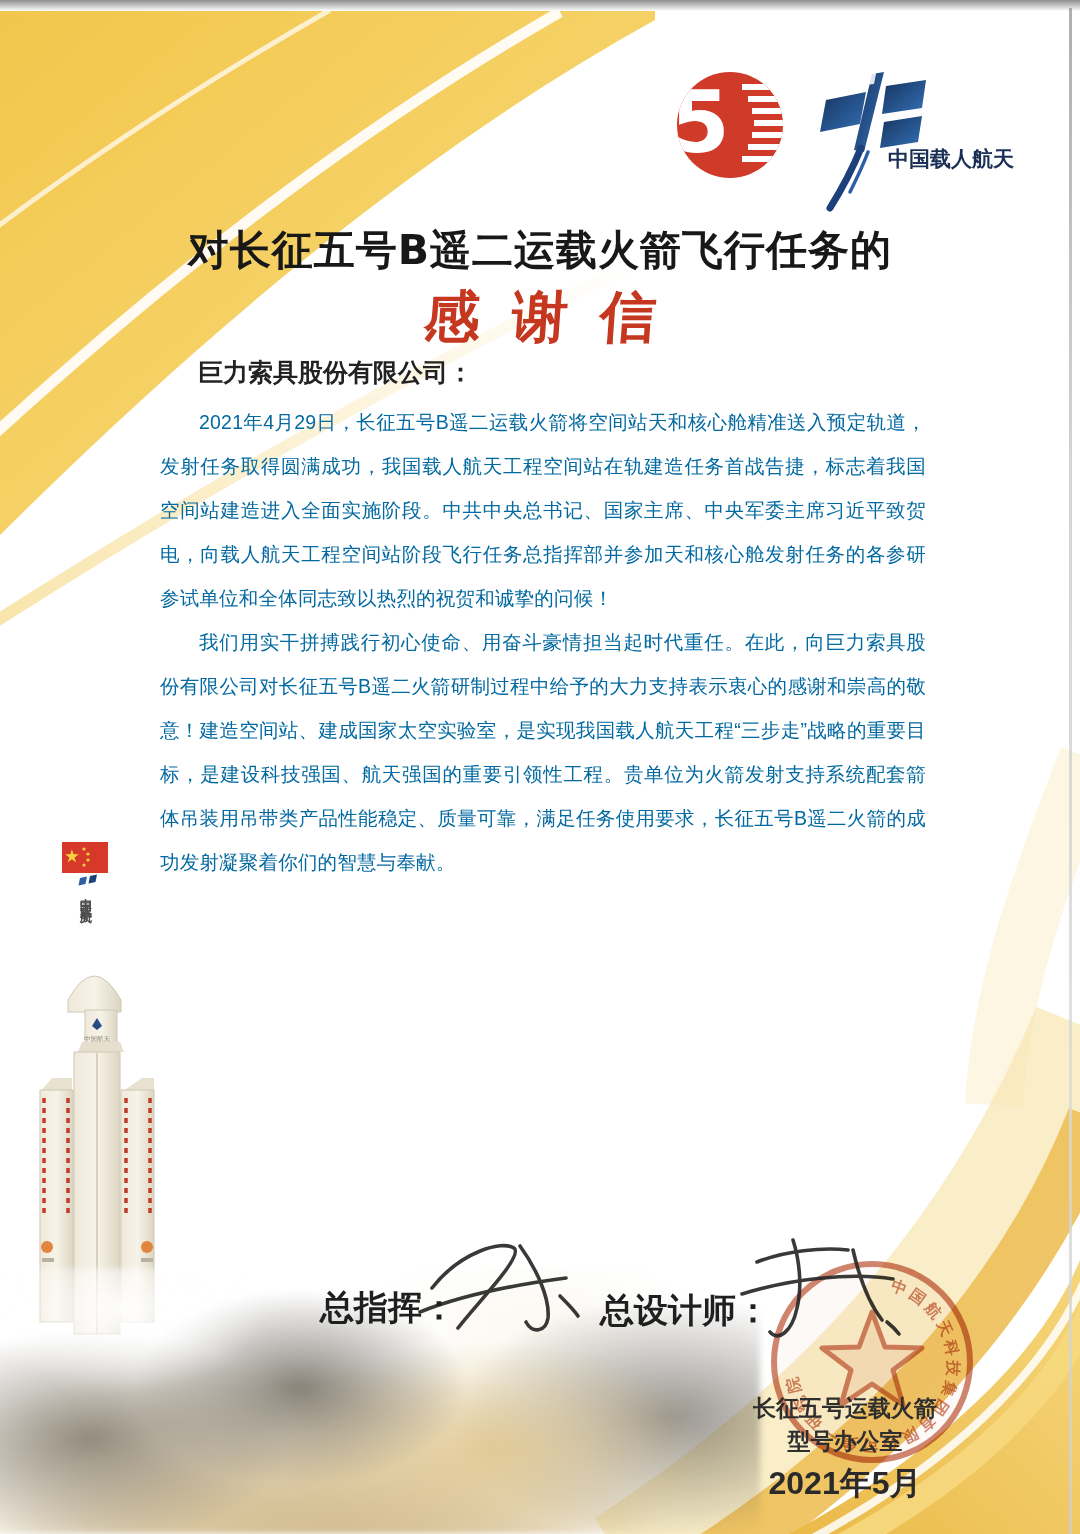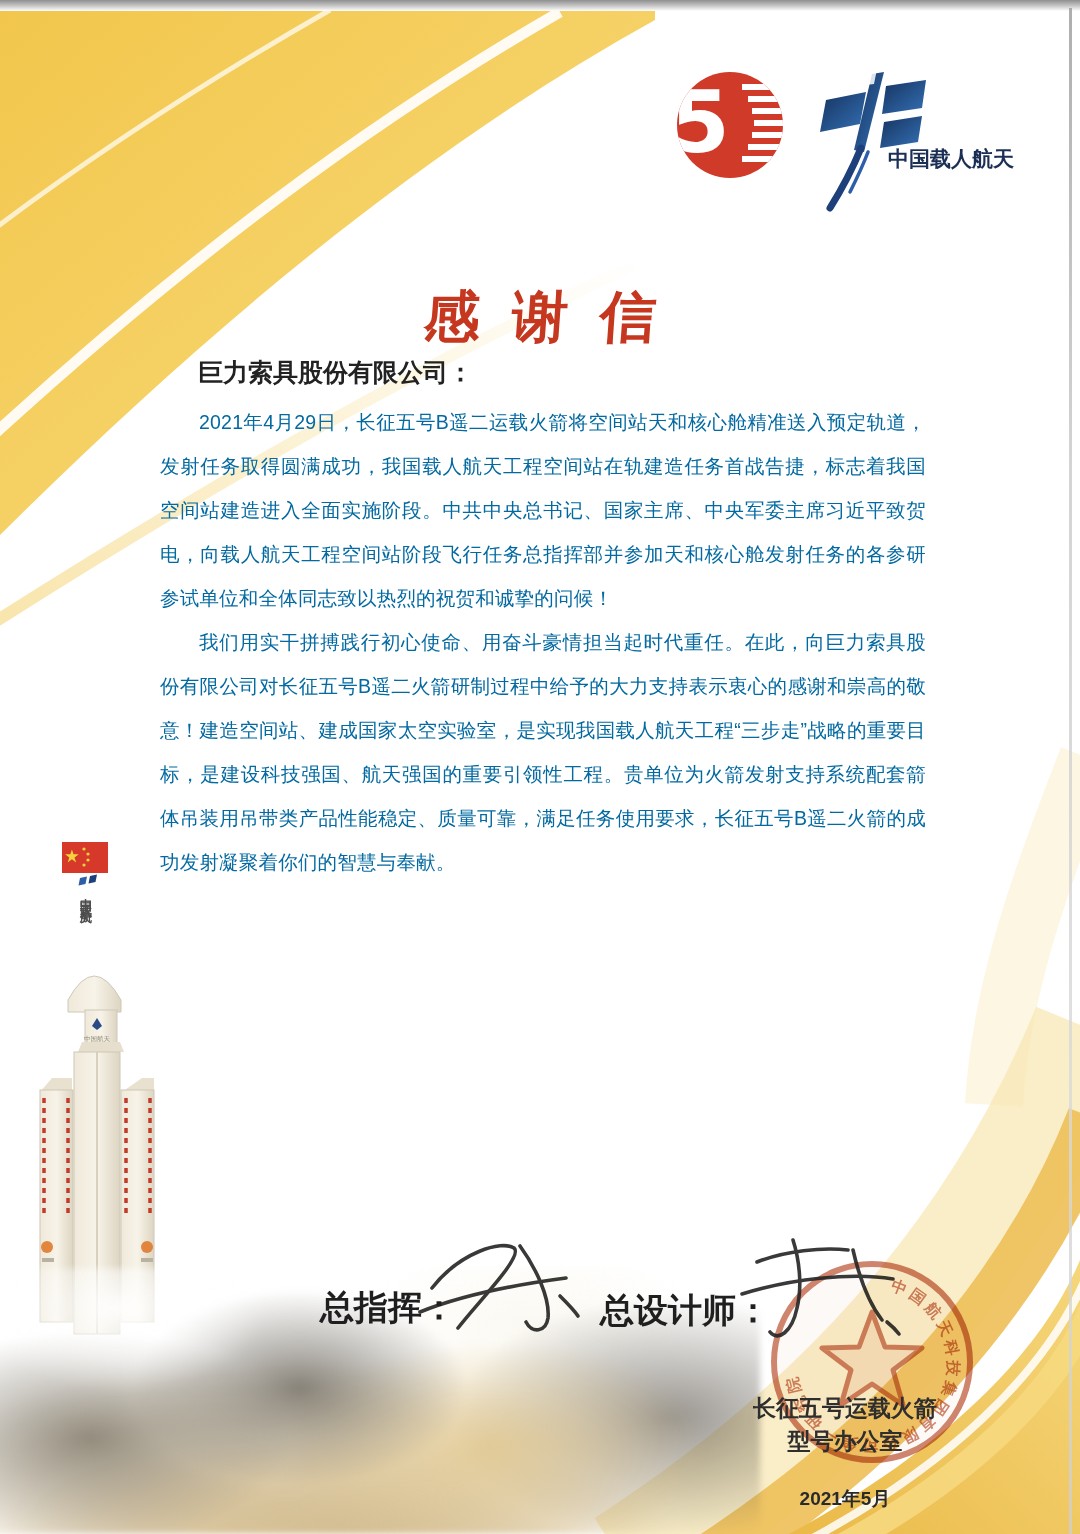--- a/index.html
+++ b/index.html
@@ -55,21 +55,21 @@
   }
   .bodytext p{margin:0;text-indent:2em;}
   .sig-row{position:absolute;left:0;top:1280px;width:1080px;z-index:6;}
   .sig-label{position:absolute;font-size:34px;font-weight:700;color:#1f1f1f;}
   .sig-label.commander{left:320px;top:5px;}
   .sig-label.designer{left:600px;top:8px;text-align:right;}
   .footer{
     position:absolute;left:700px;top:1392px;width:290px;text-align:center;z-index:6;
     font-size:23px;font-weight:600;color:#2e2e2e;line-height:33px;
   }
-  .footer .date{margin-top:24px;font-size:19px;font-weight:600;color:#2a2a2a;}
+  .footer .date{margin-top:9px;font-size:32px;font-weight:600;color:#2a2a2a;}
   .overlay{position:absolute;left:0;top:0;z-index:5;pointer-events:none;mix-blend-mode:multiply;}
   .header-logos{position:absolute;left:0;top:0;z-index:3;pointer-events:none;}
 </style>
 </head>
 <body>
 
 <div class="page">
 
   <svg class="deco" width="1080" height="1534" viewBox="0 0 1080 1534">
     <defs>
@@ -196,20 +196,21 @@
 
       <path d="M97,1018 l5,8 -5,4 -5,-4 Z" fill="#2a4c86"></path>
       <text x="97" y="1041" font-size="6.5" fill="#8a8574" text-anchor="middle">中国航天</text>
     </g>
   </svg>
 
   <div class="rocket-vertical">中国载人航天</div>
 
   <div class="smoke"></div>
 
+  <h1 class="title">对长征五号B遥二运载火箭飞行任务的</h1>
   <div class="subtitle">感谢信</div>
   <div class="salutation">巨力索具股份有限公司：</div>
 
   <div class="bodytext">
     <p>2021年4月29日，长征五号B遥二运载火箭将空间站天和核心舱精准送入预定轨道，发射任务取得圆满成功，我国载人航天工程空间站在轨建造任务首战告捷，标志着我国空间站建造进入全面实施阶段。中共中央总书记、国家主席、中央军委主席习近平致贺电，向载人航天工程空间站阶段飞行任务总指挥部并参加天和核心舱发射任务的各参研参试单位和全体同志致以热烈的祝贺和诚挚的问候！</p>
     <p>我们用实干拼搏践行初心使命、用奋斗豪情担当起时代重任。在此，向巨力索具股份有限公司对长征五号B遥二火箭研制过程中给予的大力支持表示衷心的感谢和崇高的敬意！建造空间站、建成国家太空实验室，是实现我国载人航天工程“三步走”战略的重要目标，是建设科技强国、航天强国的重要引领性工程。贵单位为火箭发射支持系统配套箭体吊装用吊带类产品性能稳定、质量可靠，满足任务使用要求，长征五号B遥二火箭的成功发射凝聚着你们的智慧与奉献。</p>
   </div>
 
   <svg class="overlay" width="1080" height="1534" viewBox="0 0 1080 1534">
     <defs>

